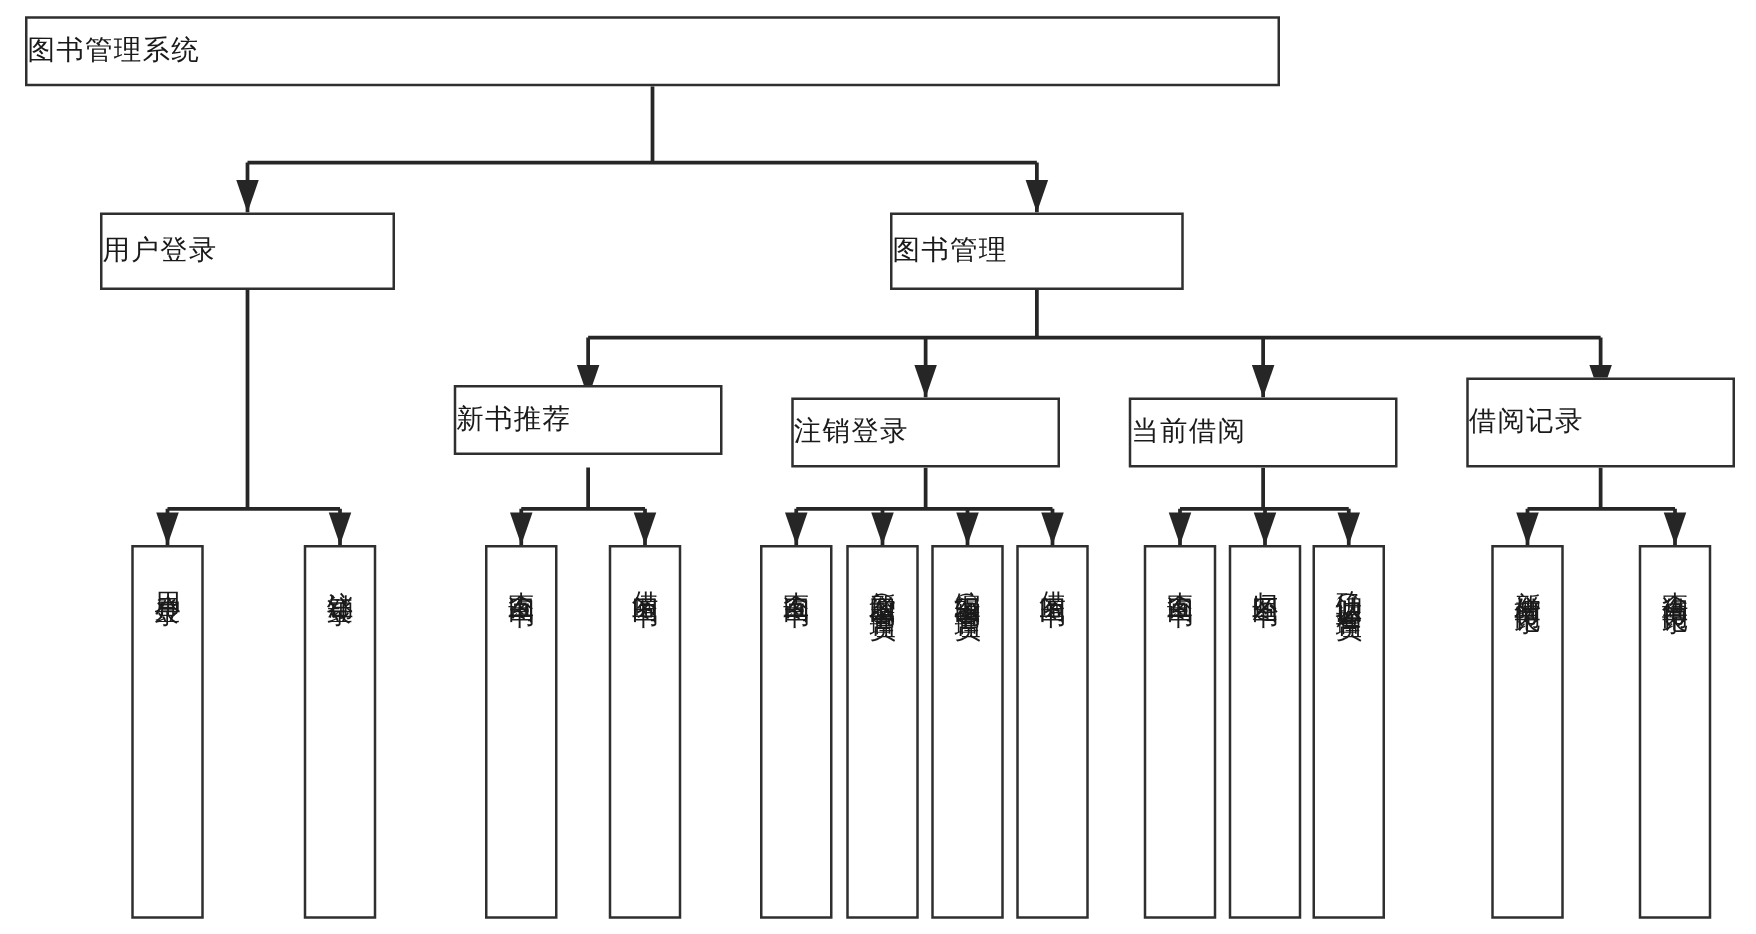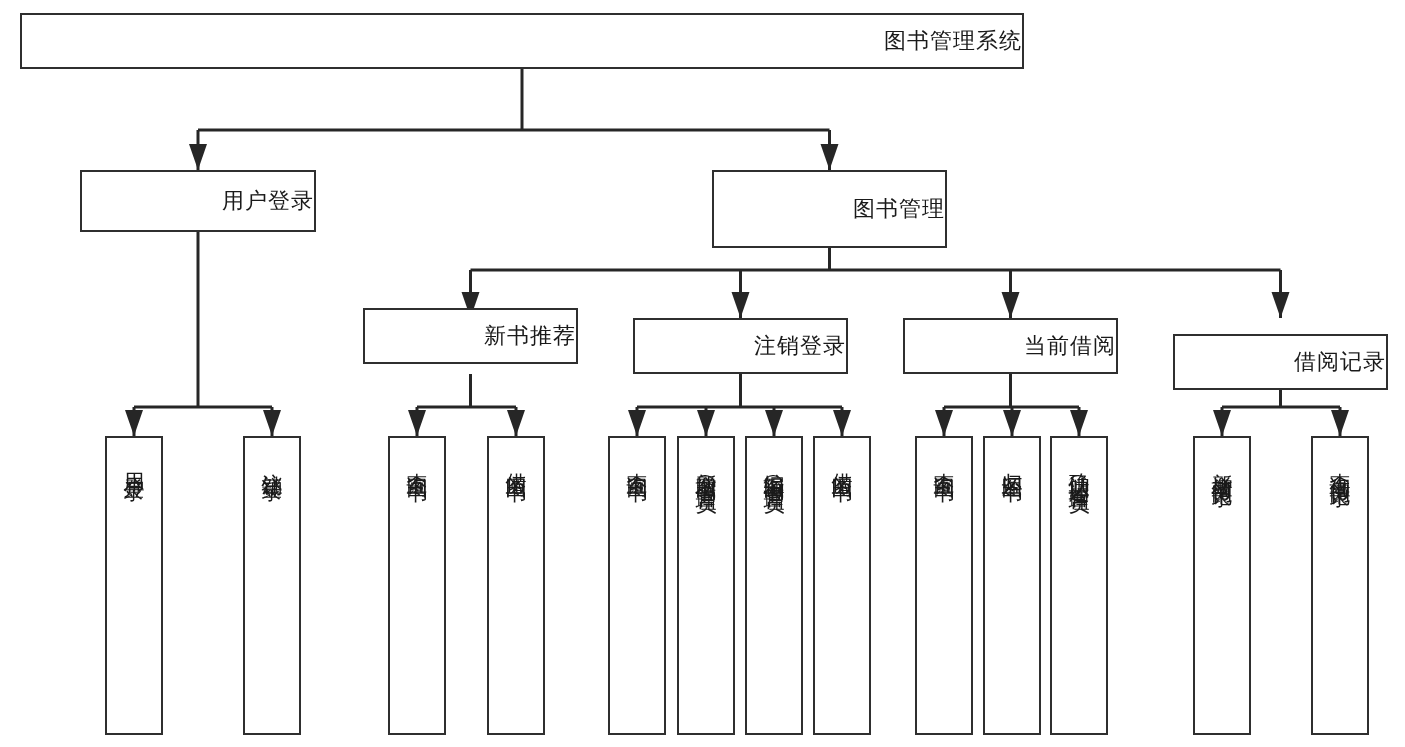--- a/index.html
+++ b/index.html
@@ -17,21 +17,21 @@
     background: #ffffff;
     overflow: hidden;
   }
   .node {
     position: absolute;
     box-sizing: border-box;
     border: 2.5px solid #2f2f2f;
     background: #ffffff;
     display: flex;
     align-items: center;
-    justify-content: flex-end;
+    justify-content: flex-start;
     color: #1a1a1a;
   }
   .node .label {
     font-size: 22px;
     line-height: 1.25;
     letter-spacing: 1px;
     white-space: nowrap;
   }
   .node.vertical {
     align-items: flex-start;
@@ -122,33 +122,33 @@
       <line x1="1340" y1="407" x2="1340" y2="436" stroke="#262626" stroke-width="3"></line>
       <polygon points="1331,410 1349,410 1340,436" fill="#262626"></polygon>
     </svg>
   <div id="nodes-layer">
       <div class="node" style="left: 20px; top: 13px; width: 1004px; height: 56px;">
         <span class="label">图书管理系统</span>
       </div>
       <div class="node" style="left: 80px; top: 170px; width: 236px; height: 62px;">
         <span class="label">用户登录</span>
       </div>
-      <div class="node" style="left: 712px; top: 170px; width: 235px; height: 78px;">
+      <div class="node" style="left: 712px; top: 170px; width: 235px; height: 62px;">
         <span class="label">图书管理</span>
       </div>
       <div class="node" style="left: 363px; top: 308px; width: 215px; height: 56px;">
         <span class="label">新书推荐</span>
       </div>
       <div class="node" style="left: 633px; top: 318px; width: 215px; height: 56px;">
         <span class="label">注销登录</span>
       </div>
       <div class="node" style="left: 903px; top: 318px; width: 215px; height: 56px;">
         <span class="label">当前借阅</span>
       </div>
-      <div class="node" style="left: 1173px; top: 334px; width: 215px; height: 56px; padding-left: 12px;">
+      <div class="node" style="left: 1173px; top: 302px; width: 215px; height: 72px;">
         <span class="label">借阅记录</span>
       </div>
       <div class="node vertical" style="left: 105px; top: 436px; width: 58px; height: 299px;">
         <span class="label">用户登录</span>
       </div>
       <div class="node vertical" style="left: 243px; top: 436px; width: 58px; height: 299px;">
         <span class="label">注销登录</span>
       </div>
       <div class="node vertical" style="left: 388px; top: 436px; width: 58px; height: 299px;">
         <span class="label">查询图书</span>

